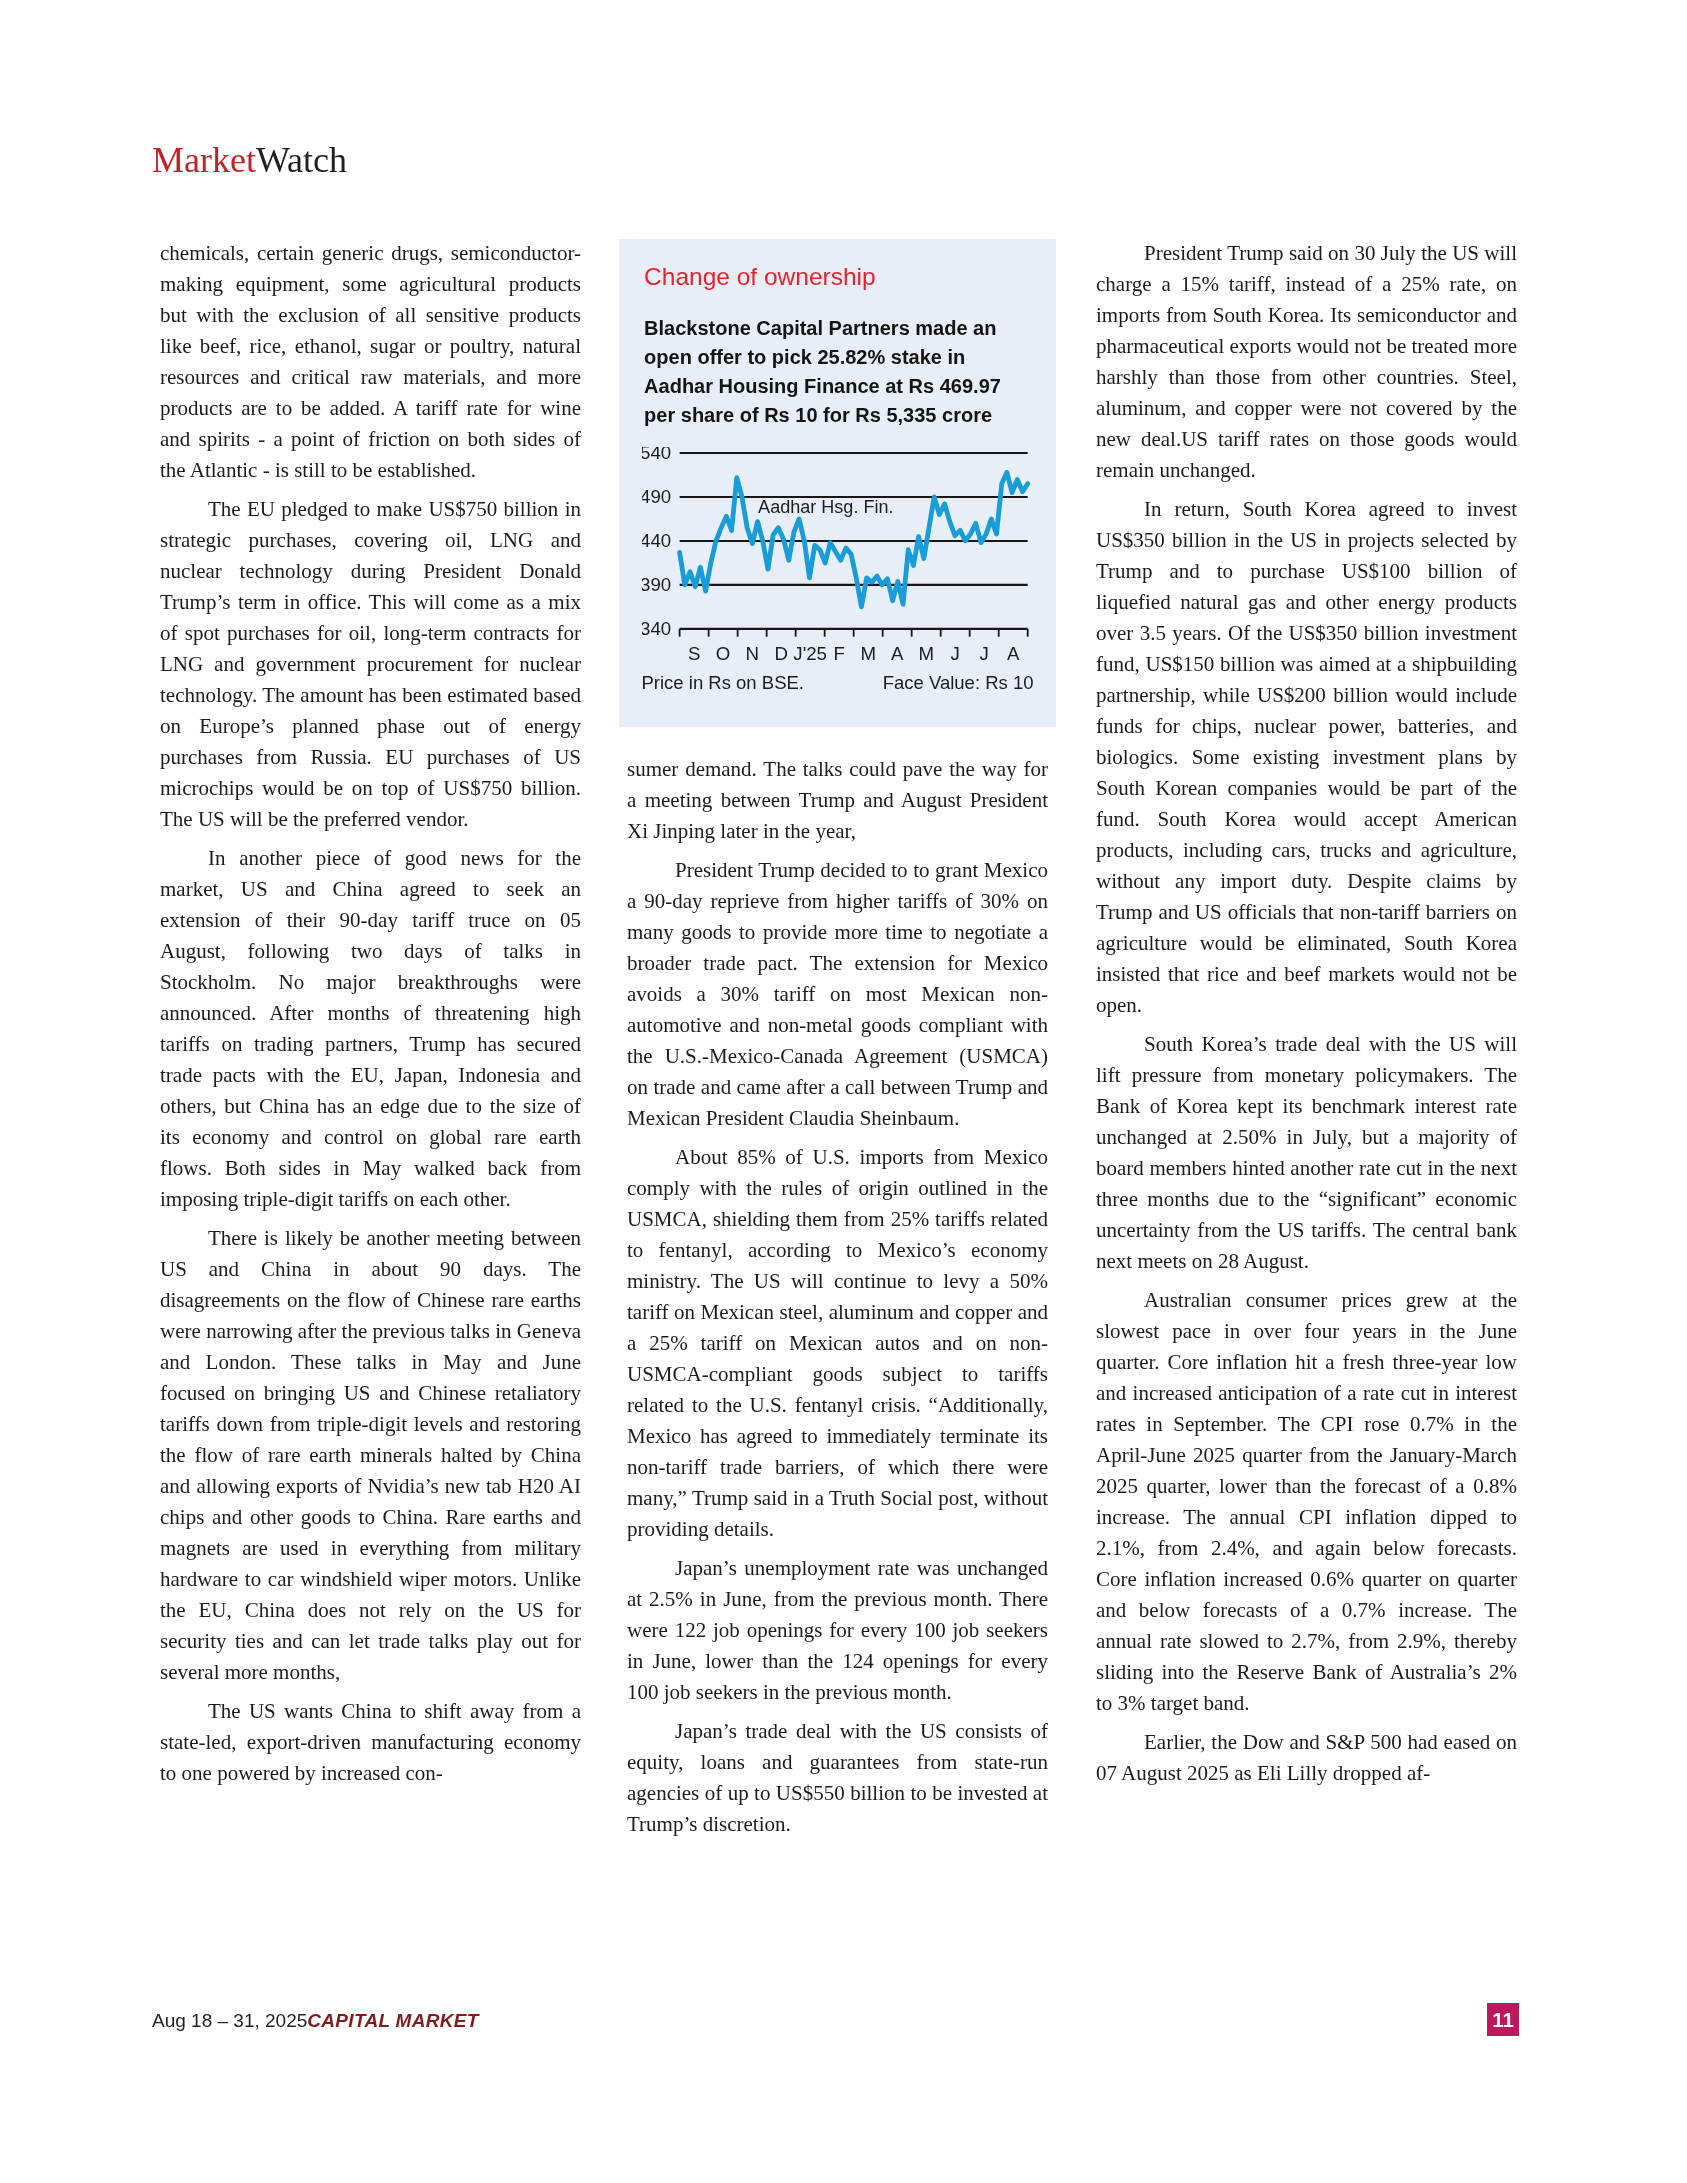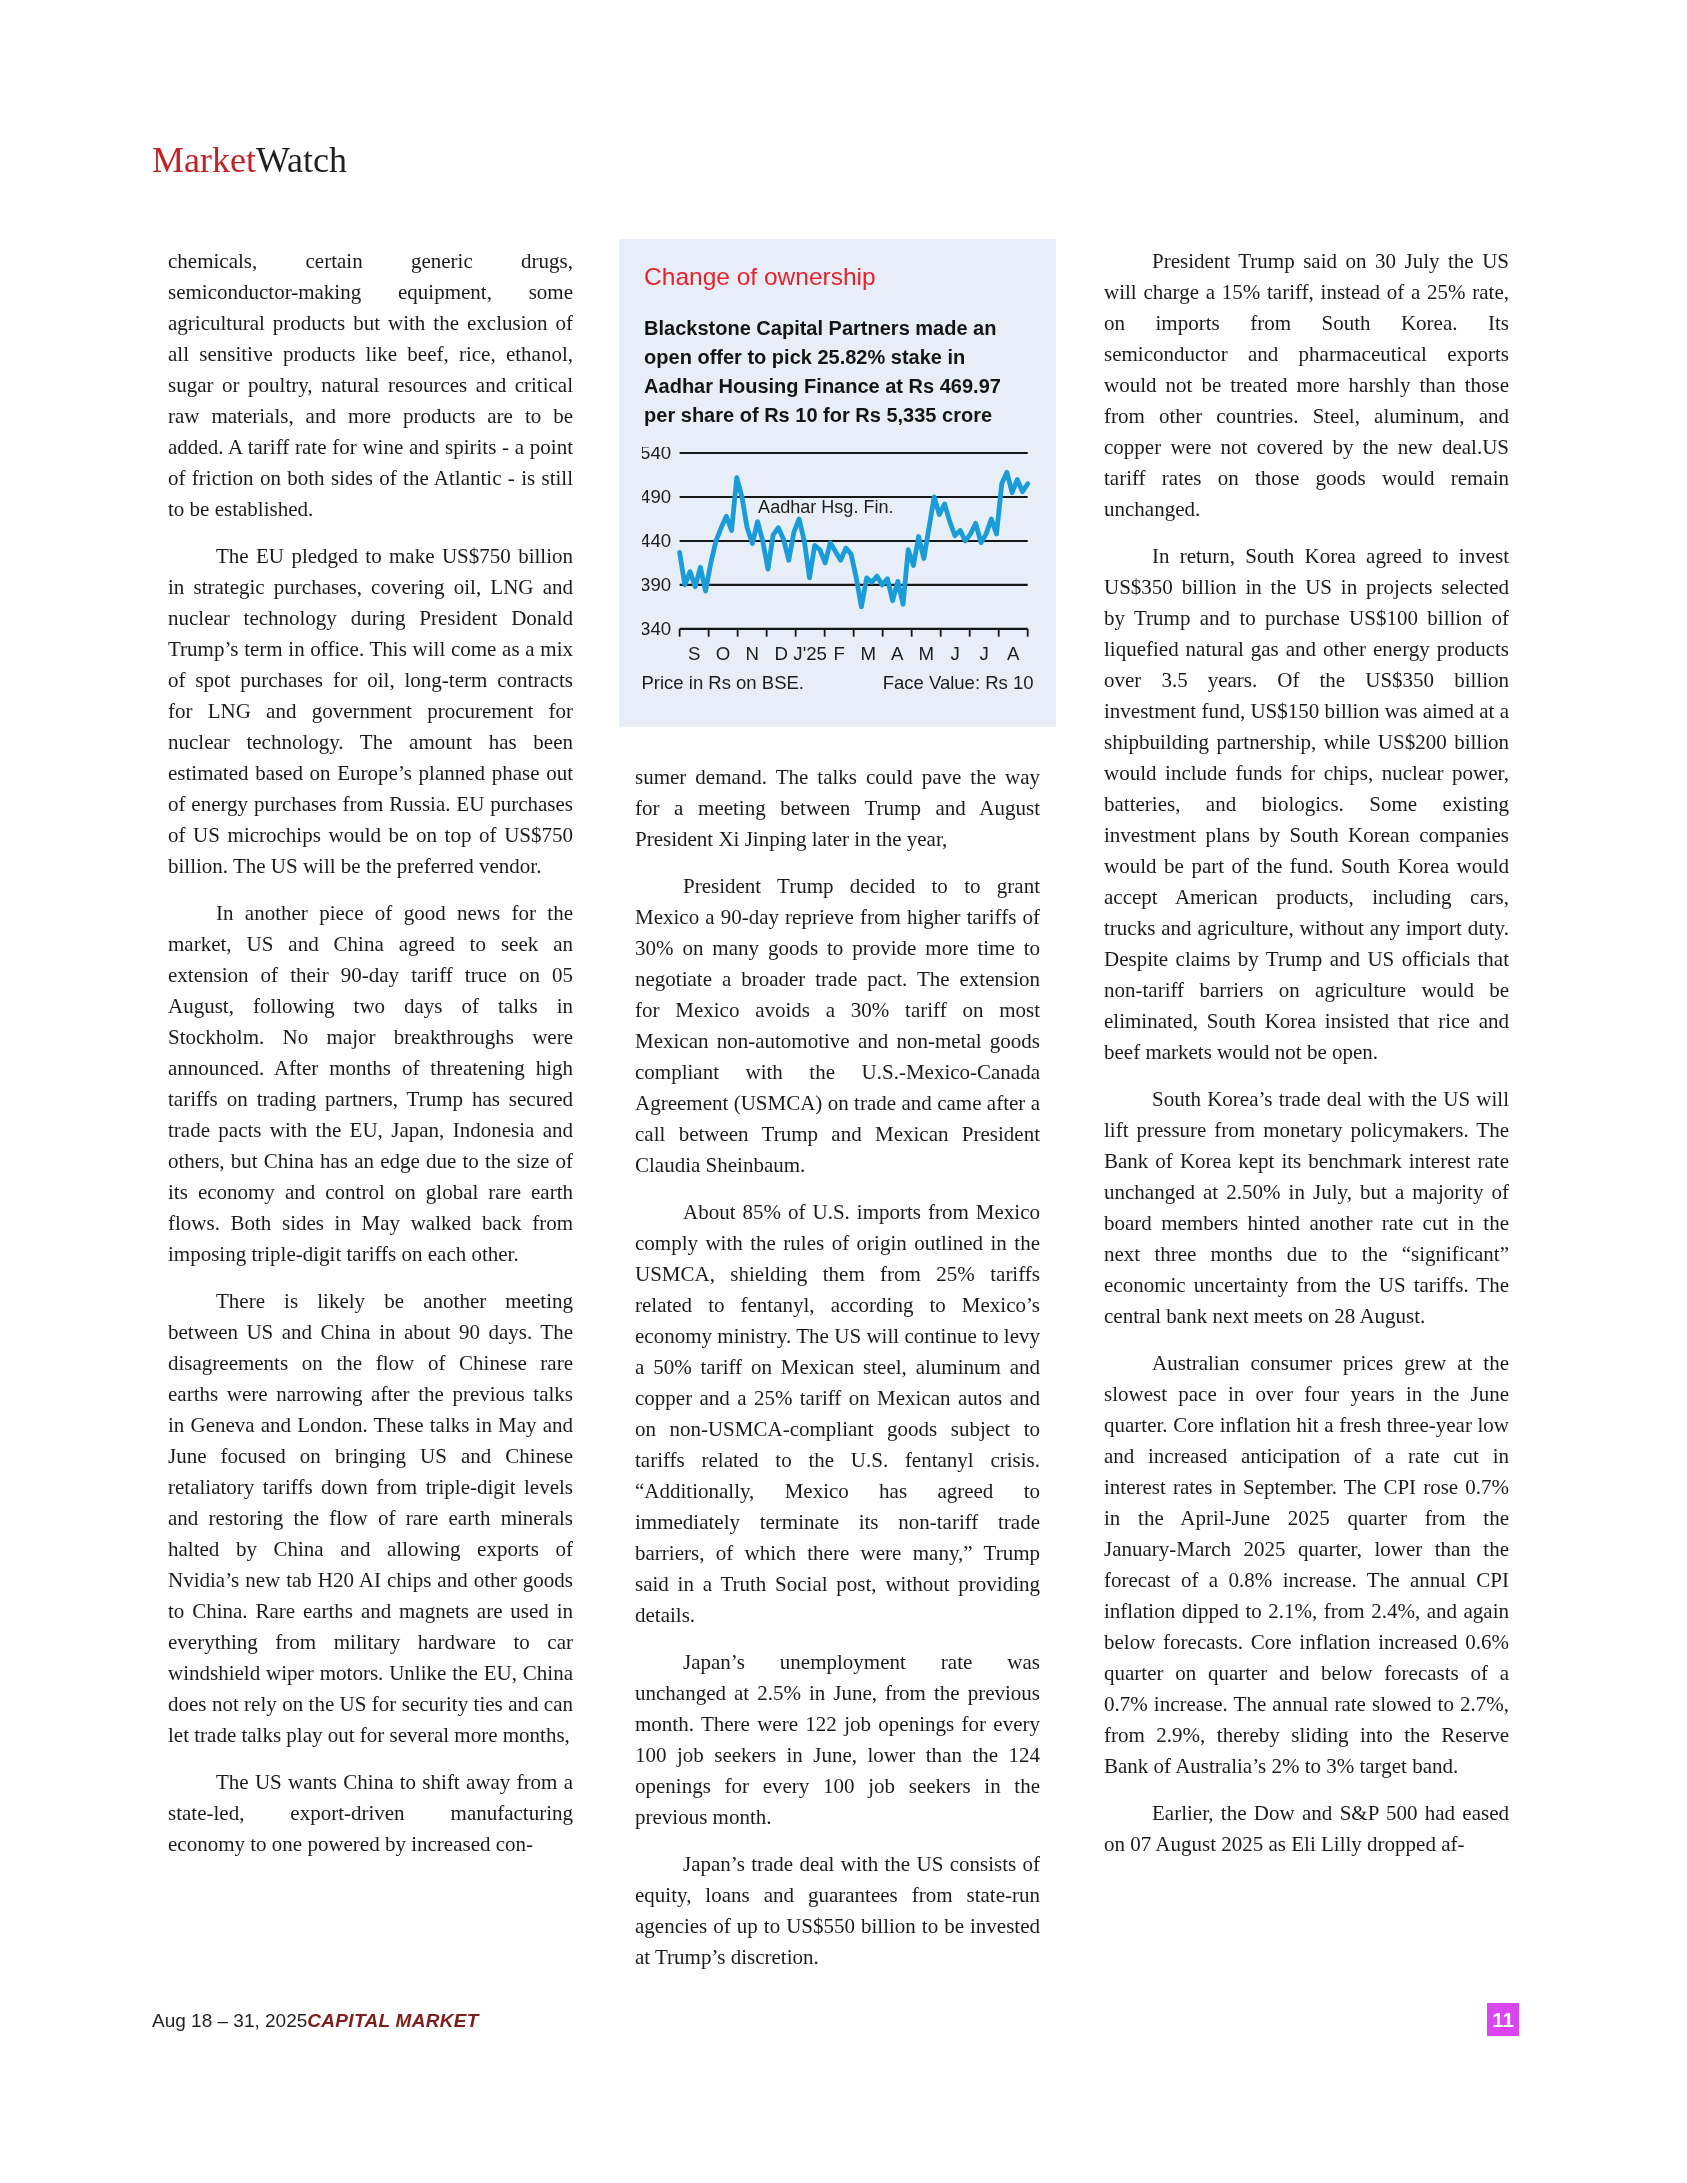--- a/index.html
+++ b/index.html
@@ -13,21 +13,21 @@
     position:absolute;left:152px;top:139px;
     font-family:"Liberation Serif", serif;font-size:36px;letter-spacing:0px;
   }
   .masthead .red{color:#c42127;}
   .masthead .black{color:#231f20;}
   
   .col{
     position:absolute;width:437px;
     font-size:21px;line-height:31px;text-align:justify;
   }
-  .col p{margin:16px;text-indent:48px;}
+  .col p{margin:8px;text-indent:48px;}
   .col p.lead{text-indent:0;}
   #col1{left:152px;top:230px;}
   #col2{left:619px;top:746px;}
   #col3{left:1088px;top:230px;}
   
   .infobox{
     position:absolute;left:619px;top:239px;width:437px;height:488px;
     background:#e8eef7;box-sizing:border-box;padding:20px 22.5px 0 22.5px;
     font-family:"Liberation Sans", sans-serif;
   }
@@ -49,21 +49,21 @@
     font-size:18.5px;color:#1c1c1c;
   }
   
   .footer{
     position:absolute;left:152px;top:2010px;width:1383px;
     font-family:"Liberation Sans", sans-serif;font-size:19px;color:#231f20;
   }
   .footer .brand{color:#7f1d1d;font-weight:bold;letter-spacing:0.3px;font-style:italic;}
   .page-badge{
     position:absolute;left:1487px;top:2003px;width:32px;height:33px;
-    background:#d946ef;color:#ffffff;font-family:"Liberation Sans", sans-serif;
+    background:#be185d;color:#ffffff;font-family:"Liberation Sans", sans-serif;
     font-weight:bold;font-size:20.5px;display:flex;align-items:center;justify-content:center;
   }
 </style>
 </head>
 <body>
 
 <div class="page">
 
   <div class="masthead">
     <span class="red">Market</span><span class="black">Watch</span>

